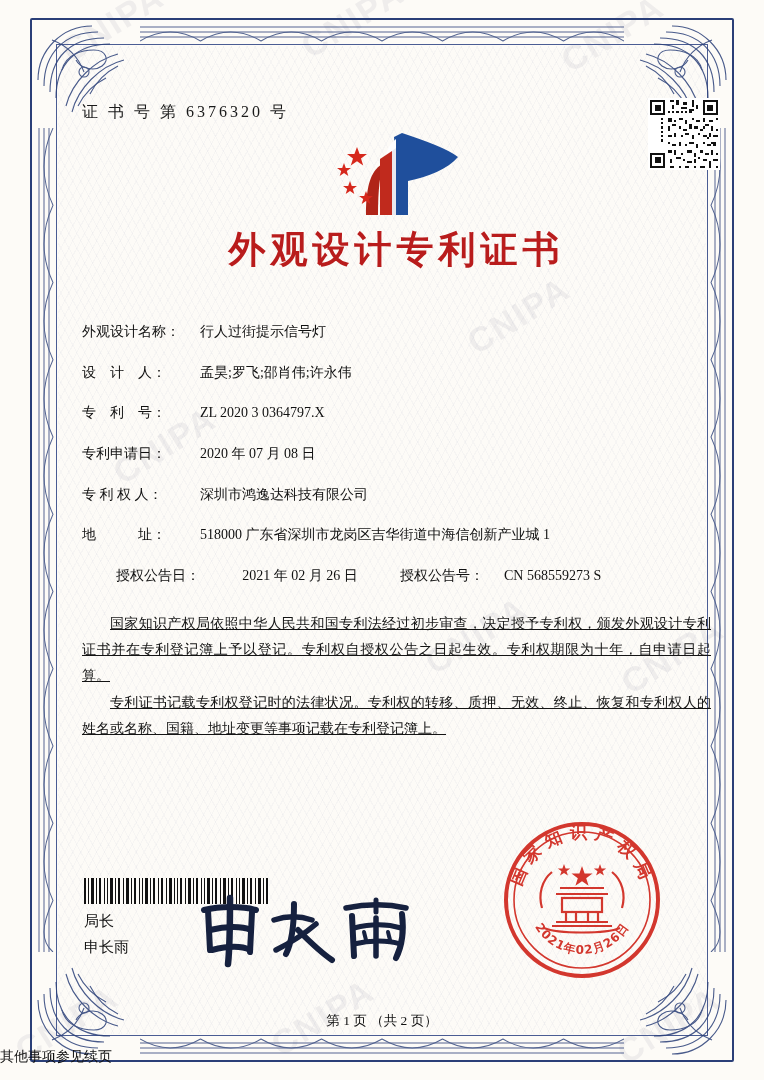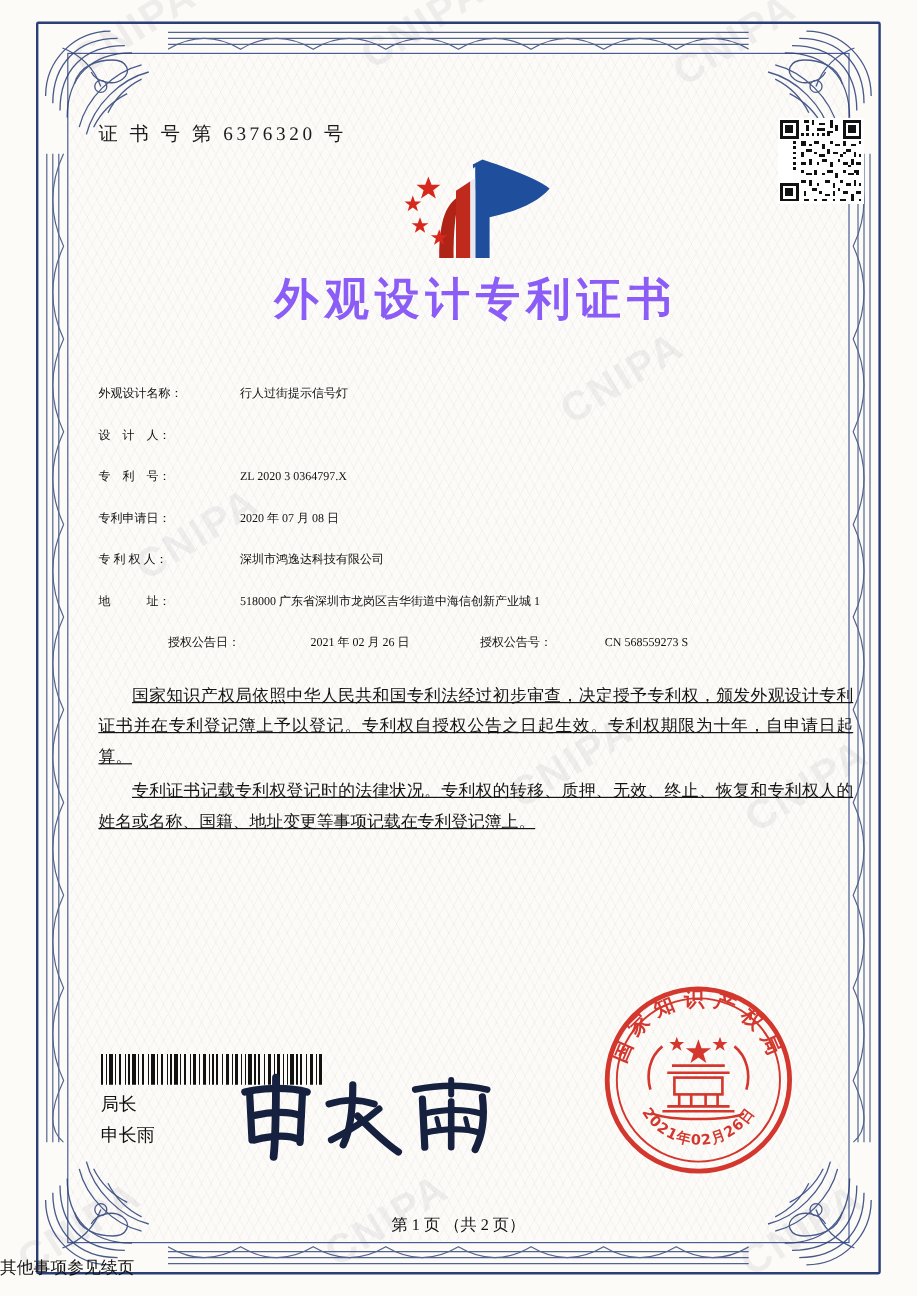--- a/index.html
+++ b/index.html
@@ -119,28 +119,28 @@
     width: 150px; height: 92px;
     position: relative;
   }
   .emblem svg { display: block; }
 
   .doc-title {
     text-align: center;
     font-size: 37px;
     font-weight: 700;
     letter-spacing: 5px;
-    color: #8b5cf6;
+    color: #b91c1c;
     margin: 4px 0 0;
     font-family: "DejaVu Sans", "Liberation Sans", sans-serif;
   }
 
   .fields {
     margin: 46px 0 0 0;
-    font-size: 10px;
+    font-size: 14px;
     color: #111;
     line-height: 1.55;
   }
   .frow {
     display: flex;
     align-items: flex-start;
     margin-bottom: 19px;
   }
   .flabel {
     width: 118px;
@@ -495,20 +495,21 @@
 
   <div class="fields">
 
     <div class="frow">
       <div class="flabel">外观设计名称：</div>
       <div class="fval">行人过街提示信号灯</div>
     </div>
 
     <div class="frow">
       <div class="flabel">设　计　人：</div>
+      <div class="fval">孟昊;罗飞;邵肖伟;许永伟</div>
     </div>
 
     <div class="frow">
       <div class="flabel">专　利　号：</div>
       <div class="fval">ZL 2020 3 0364797.X</div>
     </div>
 
     <div class="frow">
       <div class="flabel">专利申请日：</div>
       <div class="fval">2020 年 07 月 08 日</div>

